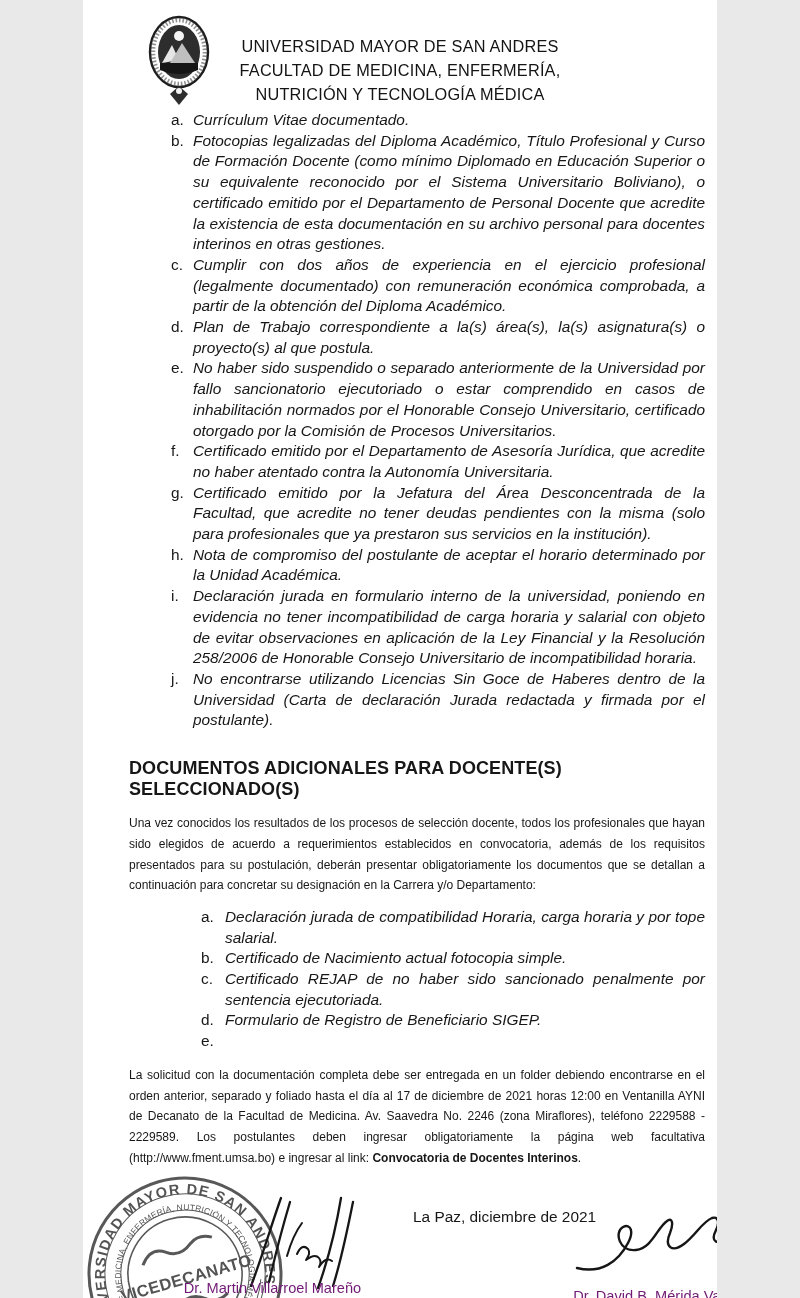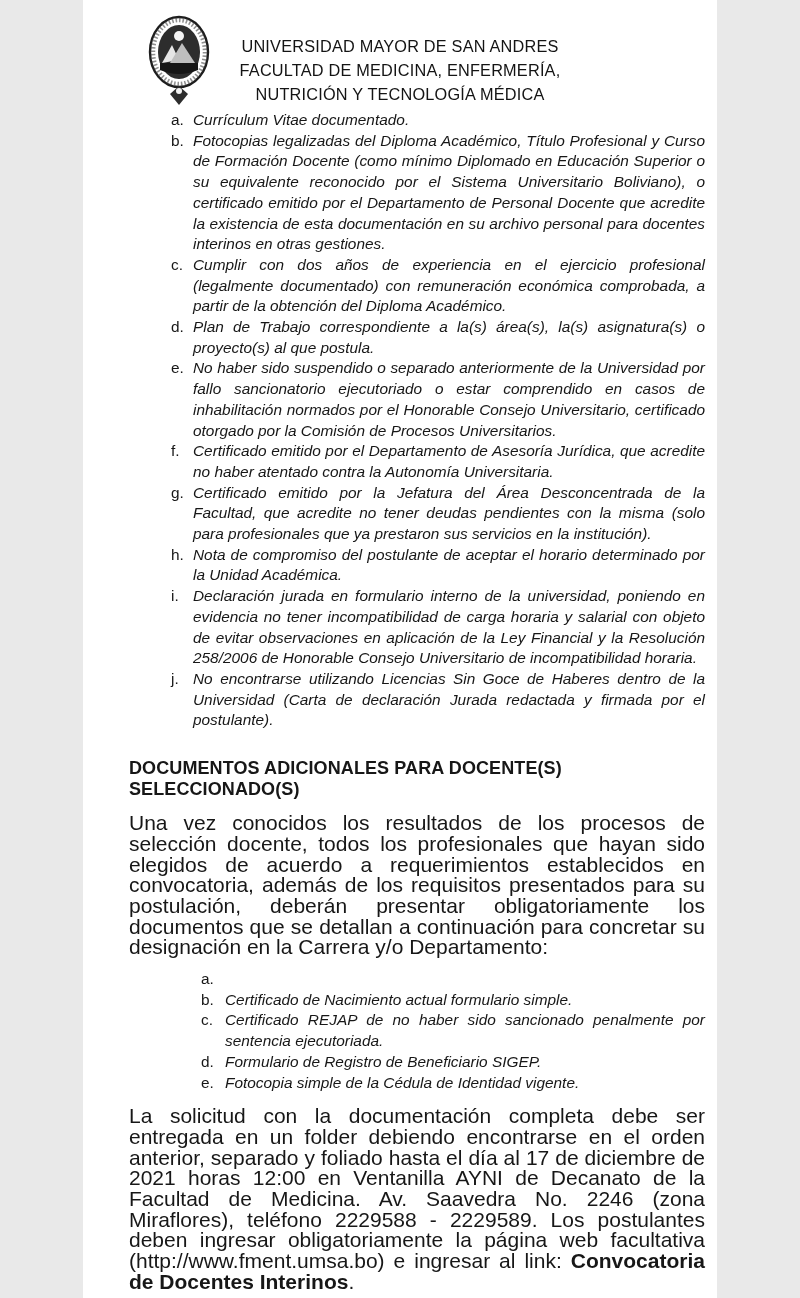--- a/index.html
+++ b/index.html
@@ -15,21 +15,21 @@
   .hdr-line { font-size:16.3px; line-height:24px; letter-spacing:.2px; color:#141414; }
   .logo-left { position:absolute; left:60px; top:14px; width:72px; height:94px; }
   .logo-right { position:absolute; left:682px; top:22px; width:86px; height:86px; }
   
   .content { padding:0 12px 0 46px; }
   .doc-list { margin-top:4px; }
   .li-row { display:flex; font-size:15.4px; line-height:20.7px; }
   .li-label { flex:none; width:22px; margin-left:42px; }
   .li-text { flex:1; text-align:justify;font-style:italic; }
   .sec-heading { margin-top:27px; font-size:18px; font-weight:bold; letter-spacing:.1px; }
-  .para { margin-top:13px; font-size:21px; line-height:20.7px; text-align:justify; }
+  .para { margin-top:13px; font-size:12px; line-height:20.7px; text-align:justify; }
   .doc-list2 { margin-top:11px; }
   .doc-list2 .li-label { margin-left:72px; width:24px; }
   .bold { font-weight:bold; }
   
   .sig-area { position:relative; width:800px; height:506px; }
   .abs { position:absolute; }
   .date-line { left:330px; top:40px; font-size:15.4px; }
   .sig-name-block { text-align:center; font-size:14.6px; line-height:17px; color:#701a75; }
   .sig-title { font-weight:bold; margin-top:12px; }
   .ink { stroke:#161616; fill:none; stroke-linecap:round; stroke-linejoin:round; }
@@ -125,36 +125,36 @@
         </div>
     </div>
 
     <div class="sec-heading">DOCUMENTOS ADICIONALES PARA DOCENTE(S) SELECCIONADO(S)</div>
 
     <div class="para">Una vez conocidos los resultados de los procesos de selección docente, todos los profesionales que hayan sido elegidos de acuerdo a requerimientos establecidos en convocatoria, además de los requisitos presentados para su postulación, deberán presentar obligatoriamente los documentos que se detallan a continuación  para concretar su designación en la Carrera y/o Departamento:</div>
 
     <div class="doc-list doc-list2">
       <div class="li-row">
           <span class="li-label">a.</span>
+          <span class="li-text">Declaración jurada de compatibilidad Horaria, carga horaria y por tope salarial.</span>
         </div>
       <div class="li-row">
           <span class="li-label">b.</span>
-          <span class="li-text">Certificado de Nacimiento actual formulario simple.</span>
+          <span class="li-text">Certificado de Nacimiento actual fotocopia simple.</span>
         </div>
       <div class="li-row">
           <span class="li-label">c.</span>
           <span class="li-text">Certificado REJAP de no haber sido sancionado penalmente por sentencia ejecutoriada.</span>
         </div>
       <div class="li-row">
           <span class="li-label">d.</span>
           <span class="li-text">Formulario de Registro de Beneficiario SIGEP.</span>
         </div>
       <div class="li-row">
           <span class="li-label">e.</span>
-          <span class="li-text">Fotocopia simple de la Cédula de Identidad vigente.</span>
         </div>
     </div>
 
     <div class="para"><span>La solicitud con la documentación completa debe ser entregada en un folder debiendo encontrarse en el orden anterior, separado y foliado hasta el día al 17 de diciembre de 2021 horas 12:00 en Ventanilla AYNI de Decanato de la Facultad de Medicina.  Av. Saavedra No. 2246 (zona Miraflores), teléfono 2229588 - 2229589. Los postulantes deben ingresar obligatoriamente la página web facultativa (http://www.fment.umsa.bo) e ingresar al link: </span><span class="bold">Convocatoria de Docentes Interinos</span><span>.</span></div>
   </div>
 
   <div class="sig-area">
 
     <div class="abs date-line">La Paz, diciembre de 2021</div>
 

